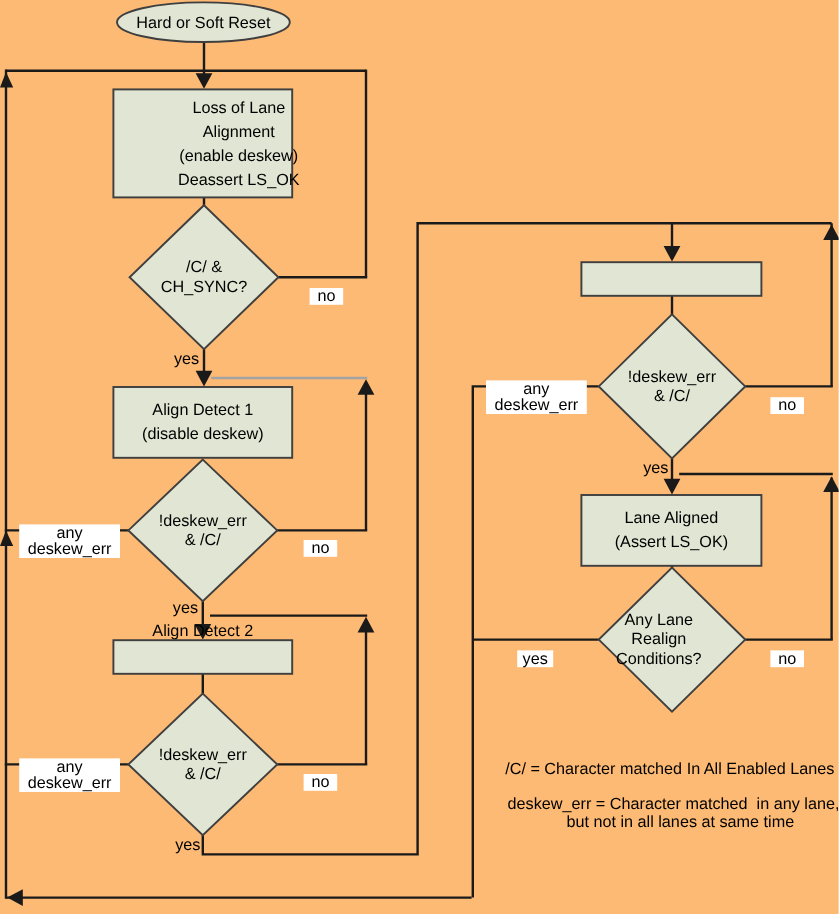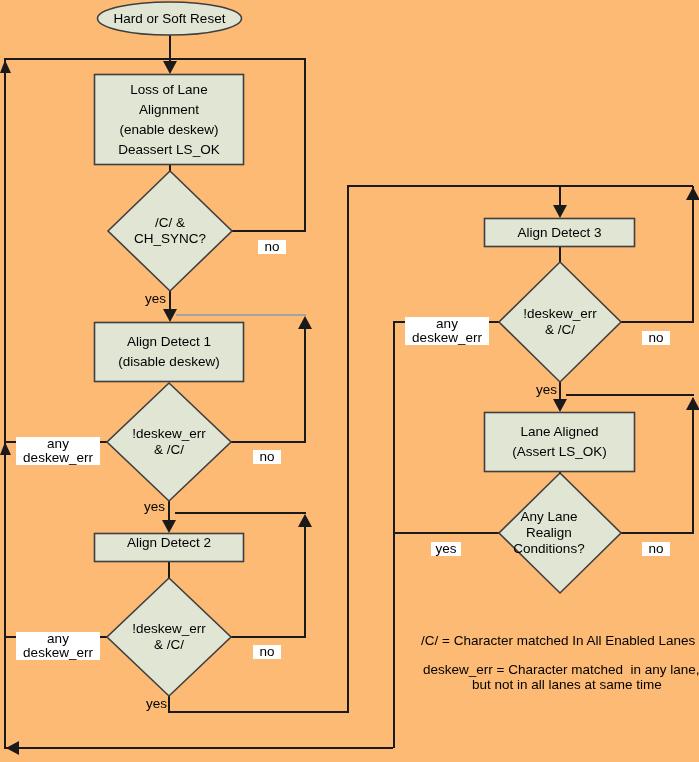--- a/index.html
+++ b/index.html
@@ -83,34 +83,33 @@
     <polygon class="shape" points="169,383 231,442 169,501 107,442"></polygon>
     <rect class="shape" x="94.5" y="533.5" width="149" height="28"></rect>
     <polygon class="shape" points="169,578 231,637 169,696 107,637"></polygon>
     <rect class="shape" x="484.5" y="218.5" width="150" height="28"></rect>
     <polygon class="shape" points="560,262 621,322 560,382 499,322"></polygon>
     <rect class="shape" x="484.5" y="412.5" width="150" height="59"></rect>
     <polygon class="shape" points="560,473 621,533 560,593 499,533"></polygon>
   </svg>
 
   <div class="node-label" style="left:97px;top:2px;width:145px;height:33px;">Hard or Soft Reset</div>
-  <div class="node-label" style="left:94px;top:74px;width:150px;height:91px;">Loss of Lane
+  <div class="node-label" style="left:94px;top:74px;width:150px;height:91px;padding-left:30px;">Loss of Lane
 Alignment
 (enable deskew)
 Deassert LS_OK</div>
   <div class="node-label diamond-label" style="left:108px;top:171px;width:124px;height:120px;">/C/ &amp;
 CH_SYNC?</div>
   <div class="node-label" style="left:94px;top:322px;width:150px;height:60px;">Align Detect 1
 (disable deskew)</div>
   <div class="node-label diamond-label" style="left:107px;top:383px;width:124px;height:118px;">!deskew_err
 &amp; /C/</div>
-  <div class="node-label" style="left:94px;top:528px;width:150px;height:29px;">Align Detect 2</div>
+  <div class="node-label" style="left:94px;top:511px;width:150px;height:29px;">Align Detect 2</div>
   <div class="node-label diamond-label" style="left:107px;top:578px;width:124px;height:118px;">!deskew_err
 &amp; /C/</div>
-  <div class="node-label" style="left:484px;top:218px;width:151px;height:29px;">Align Detect 3</div>
   <div class="node-label diamond-label" style="left:499px;top:262px;width:122px;height:120px;">!deskew_err
 &amp; /C/</div>
   <div class="node-label" style="left:484px;top:412px;width:151px;height:60px;border-radius:14px;">Lane Aligned
 (Assert LS_OK)</div>
   <div class="node-label diamond-label" style="left:488px;top:473px;width:122px;height:120px;">Any Lane
 Realign
 Conditions?</div>
 
   <div class="edge-label right" style="left:134px;top:292px;width:32px;">yes</div>
   <div class="edge-label bg-white" style="left:258px;top:224px;width:28px;">no</div>

